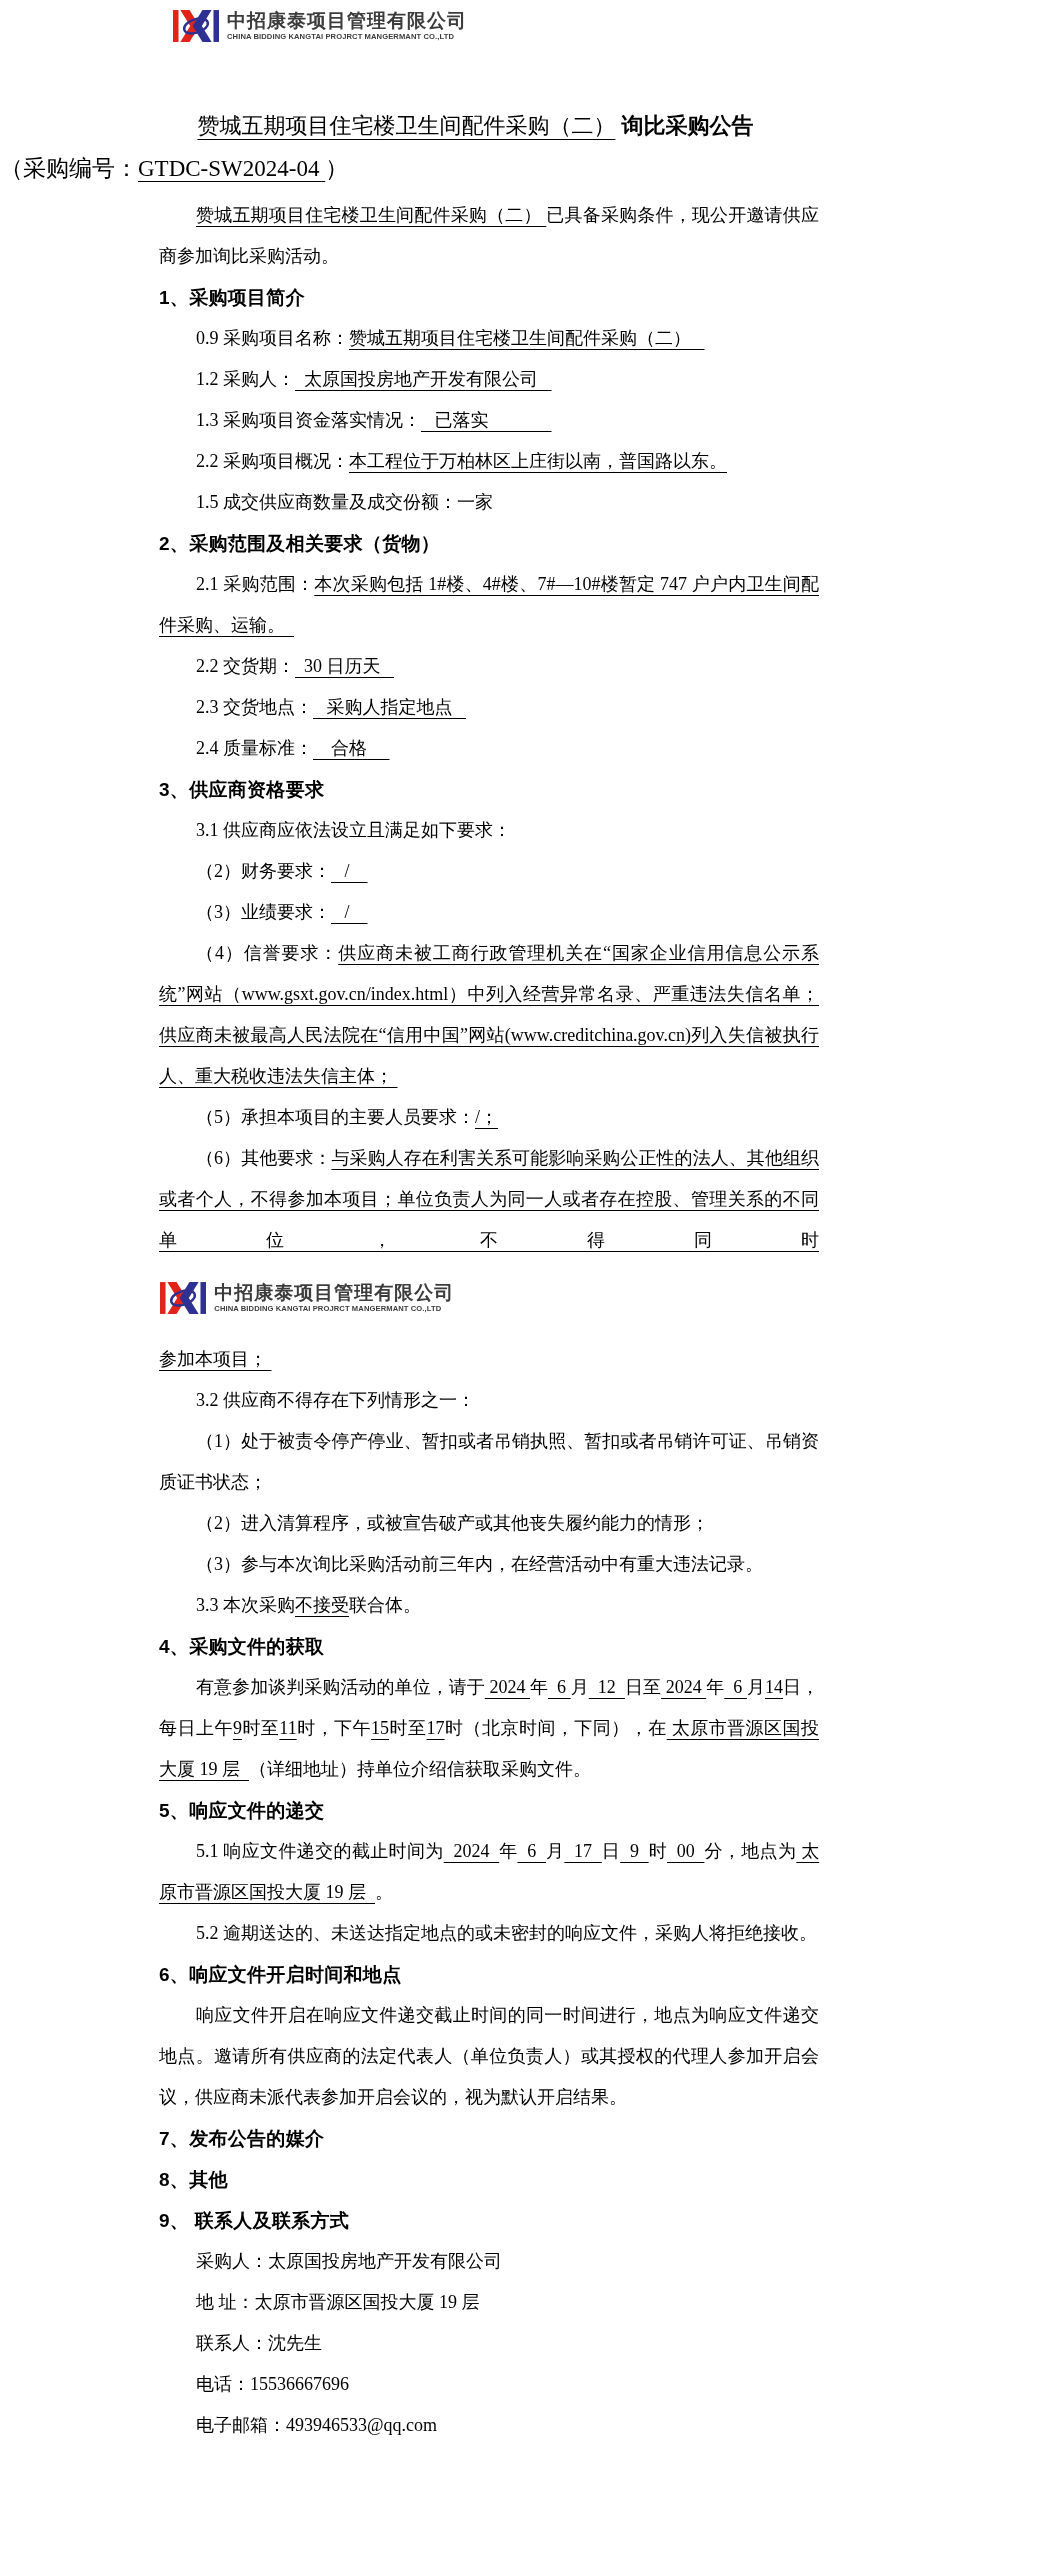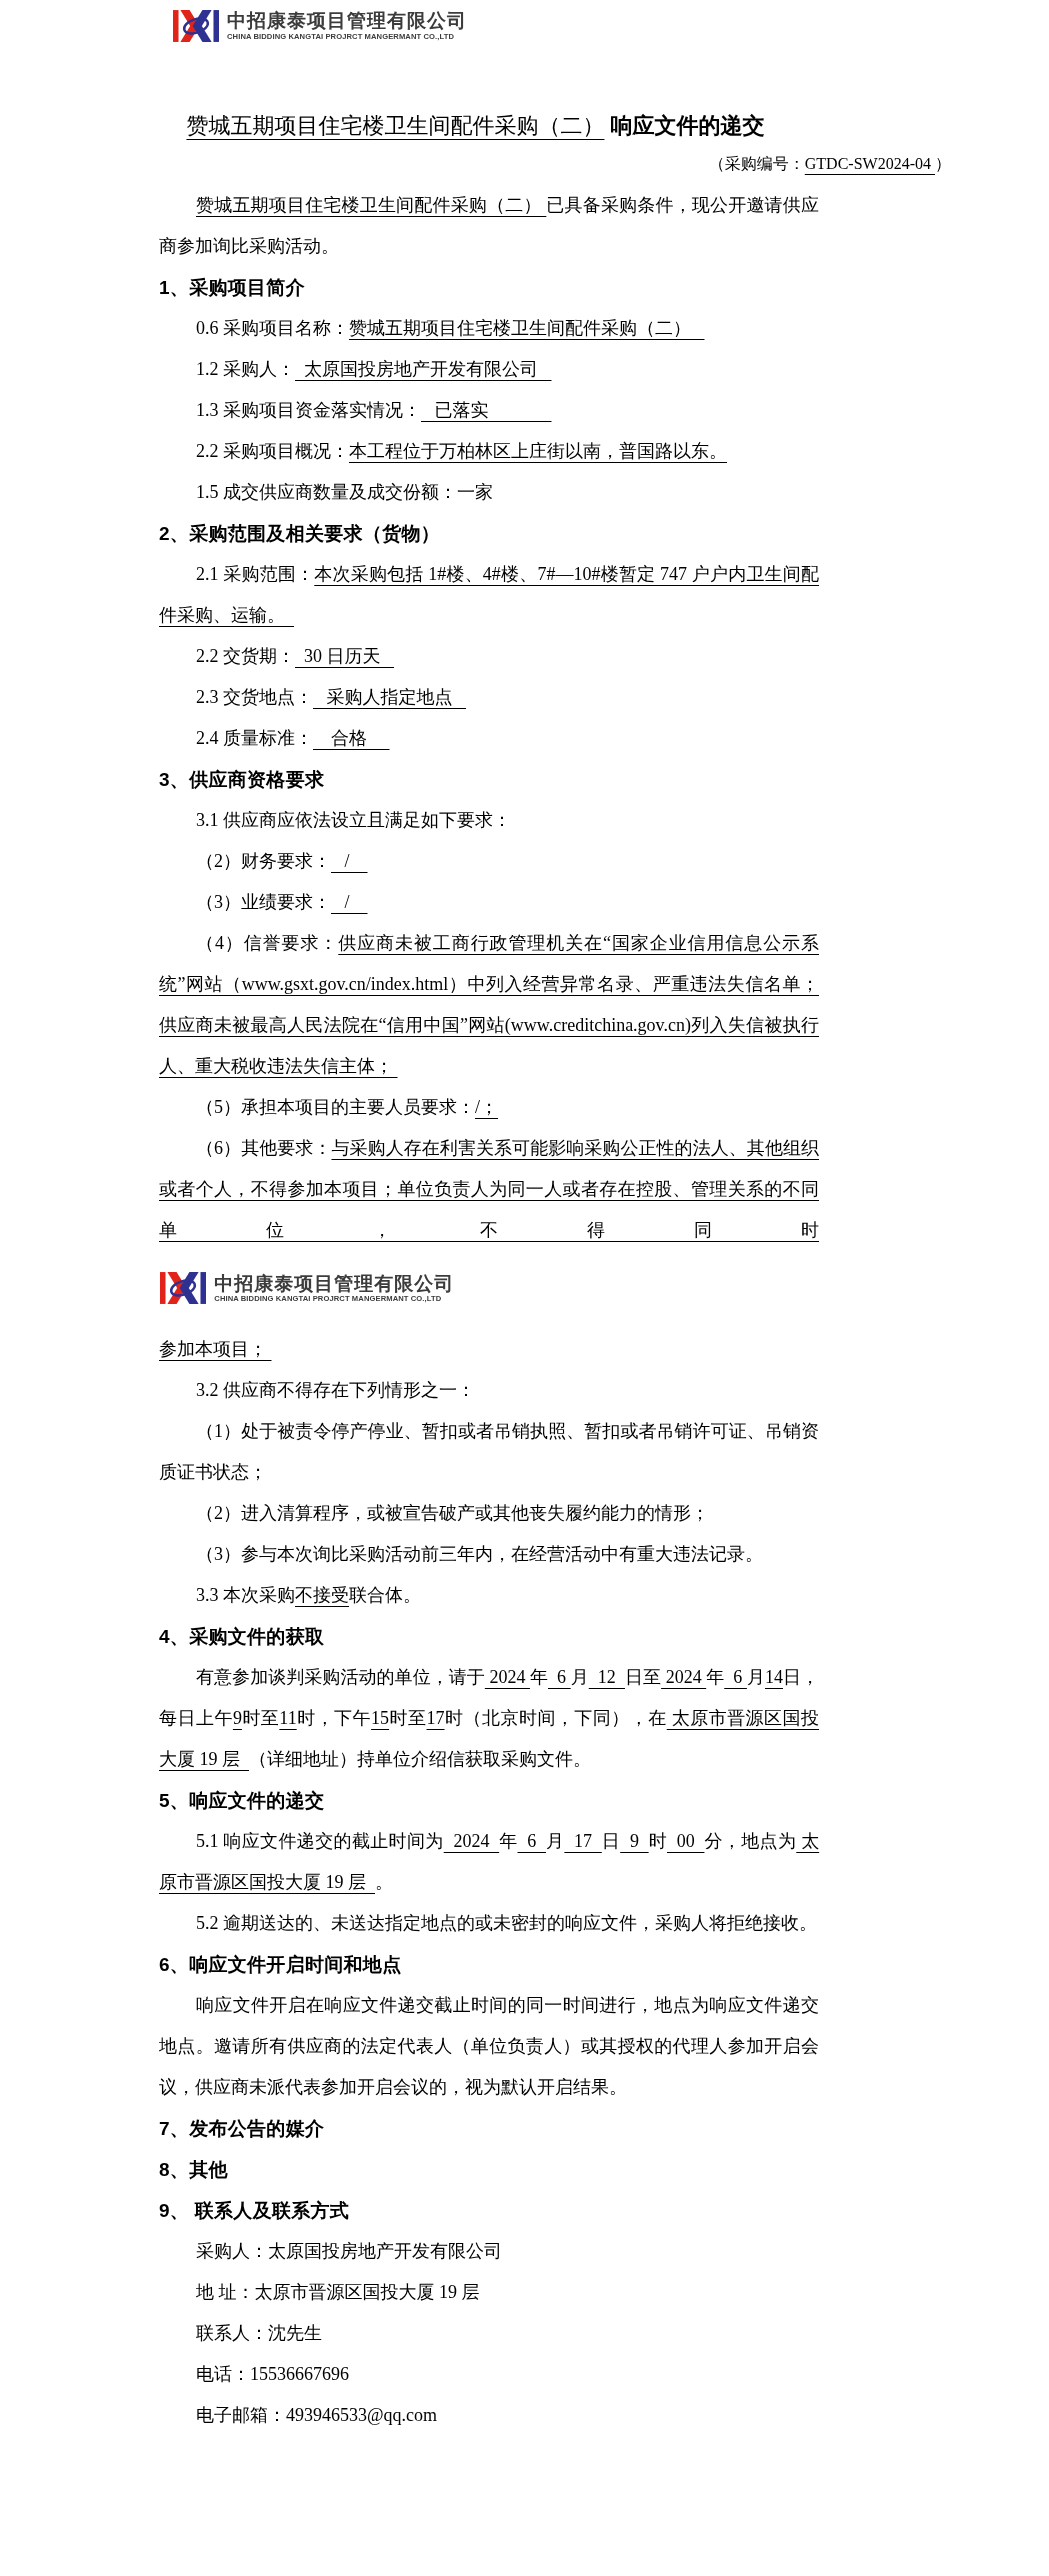--- a/index.html
+++ b/index.html
@@ -16,22 +16,22 @@
            font-size:19px;line-height:1.15;color:#3c3c3c;letter-spacing:1px;}
   .logo-en{display:block;font-family:Liberation Sans, sans-serif;font-weight:700;
            font-size:7.6px;line-height:1.3;color:#3c3c3c;letter-spacing:0.1px;}
 
   
   .doc-title{margin-top:61px;text-align:center;font-size:22px;line-height:1.3;
              font-family:"Liberation Serif","DejaVu Serif",serif;}
   .doc-title .t-u{text-decoration:underline;text-decoration-thickness:1.3px;
                   text-underline-offset:6px;text-decoration-skip-ink:none;}
   .doc-title .t-b{font-family:"Liberation Sans","DejaVu Sans",sans-serif;font-weight:700;}
-  .doc-sub{margin-top:13.2px;text-align:right;font-size:16px;line-height:1.3;
-           font-family:"Liberation Serif","DejaVu Serif",serif;padding-left:44px;}
+  .doc-sub{margin-top:13.2px;text-align:left;font-size:23px;line-height:1.3;
+           font-family:"Liberation Serif","DejaVu Serif",serif;}
 
   
   .content{margin:10.6px 132px 0 159px;font-family:"Liberation Serif","DejaVu Serif",serif;
            font-size:18px;line-height:41px;text-align:justify;overflow-wrap:anywhere;}
   .content p{margin:0;}
   .content p.bp{text-indent:37px;}
   .content p.cont{text-indent:0;}
   .content p.h{font-family:"Liberation Sans","DejaVu Sans",sans-serif;font-weight:700;
                font-size:19px;text-indent:0;letter-spacing:0.3px;text-align:left;}
   .content p.jl{text-align-last:justify;}
@@ -53,28 +53,28 @@
         <rect x="132" y="2" width="18" height="104" fill="#2f3192"></rect>
         <ellipse cx="75" cy="54" rx="40" ry="22" fill="none" stroke="#2f3192" stroke-width="8" transform="rotate(-18 75 54)"></ellipse>
       </svg>
     </span>
     <span class="logo-text">
       <span class="logo-cn">中招康泰项目管理有限公司</span>
       <span class="logo-en">CHINA BIDDING KANGTAI PROJRCT MANGERMANT CO.,LTD</span>
     </span>
   </div></div>
 
-  <div class="doc-title"><span class="t-u">赞城五期项目住宅楼卫生间配件采购（二）</span><span class="t-b"> 响应文件的递交</span></div>
+  <div class="doc-title"><span class="t-u">赞城五期项目住宅楼卫生间配件采购（二）</span><span class="t-b"> 询比采购公告</span></div>
 
   <div class="doc-sub"><span>（采购编号：</span><span class="u">GTDC-SW2024-04&nbsp;</span><span>）</span></div>
 
   <div class="content" id="content">
       <p class="bp"><span class="u">赞城五期项目住宅楼卫生间配件采购（二）&nbsp;</span><span>已具备采购条件，现公开邀请供应商参加询比采购活动。</span></p>
       <p class="h"><span>1、采购项目简介</span></p>
-      <p class="bp"><span>0.6 采购项目名称：</span><span class="u">赞城五期项目住宅楼卫生间配件采购（二）&nbsp;&nbsp;&nbsp;</span></p>
+      <p class="bp"><span>0.9 采购项目名称：</span><span class="u">赞城五期项目住宅楼卫生间配件采购（二）&nbsp;&nbsp;&nbsp;</span></p>
       <p class="bp"><span>1.2 采购人：</span><span class="u">&nbsp;&nbsp;太原国投房地产开发有限公司&nbsp;&nbsp;&nbsp;</span></p>
       <p class="bp"><span>1.3 采购项目资金落实情况：</span><span class="u">&nbsp;&nbsp;&nbsp;已落实&nbsp;&nbsp;&nbsp;&nbsp;&nbsp;&nbsp;&nbsp;&nbsp;&nbsp;&nbsp;&nbsp;&nbsp;&nbsp;&nbsp;</span></p>
       <p class="bp"><span>2.2 采购项目概况：</span><span class="u">本工程位于万柏林区上庄街以南，普国路以东。</span></p>
       <p class="bp"><span>1.5 成交供应商数量及成交份额：一家</span></p>
       <p class="h"><span>2、采购范围及相关要求（货物）</span></p>
       <p class="bp"><span>2.1 采购范围：</span><span class="u">本次采购包括 1#楼、4#楼、7#—10#楼暂定 747 户户内卫生间配件采购、运输。&nbsp;&nbsp;</span></p>
       <p class="bp"><span>2.2 交货期：</span><span class="u">&nbsp;&nbsp;30 日历天&nbsp;&nbsp;&nbsp;</span></p>
       <p class="bp"><span>2.3 交货地点：</span><span class="u">&nbsp;&nbsp;&nbsp;采购人指定地点&nbsp;&nbsp;&nbsp;</span></p>
       <p class="bp"><span>2.4 质量标准：</span><span class="u">&nbsp;&nbsp;&nbsp;&nbsp;合格&nbsp;&nbsp;&nbsp;&nbsp;&nbsp;</span></p>
       <p class="h"><span>3、供应商资格要求</span></p>

